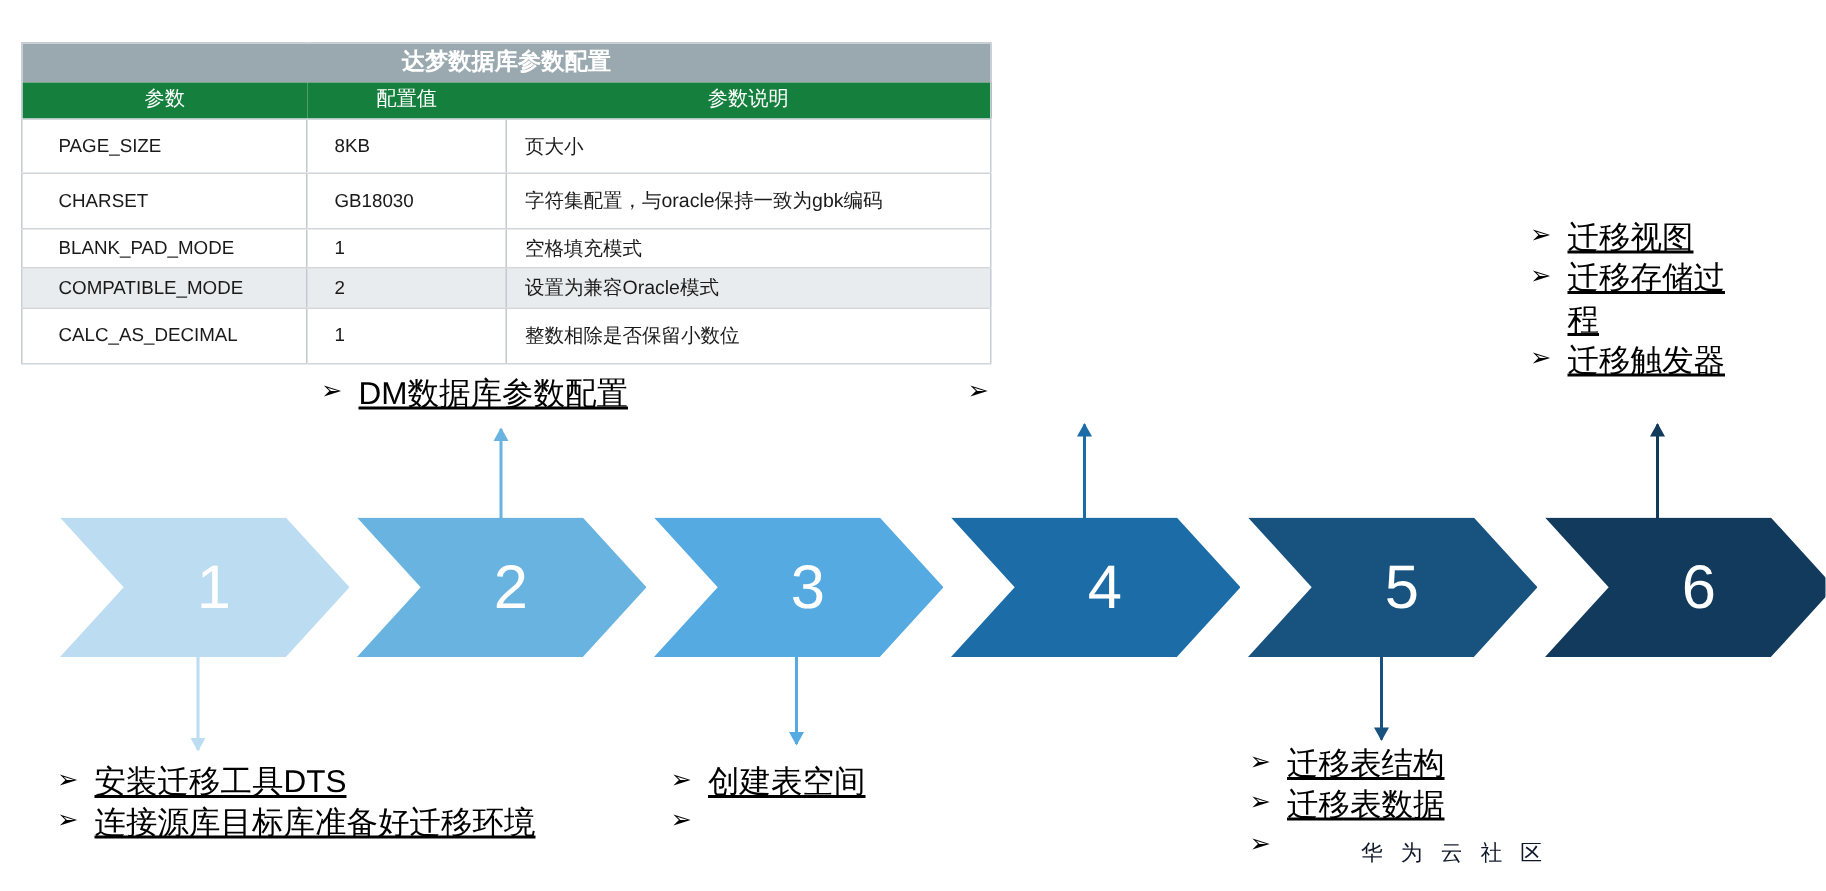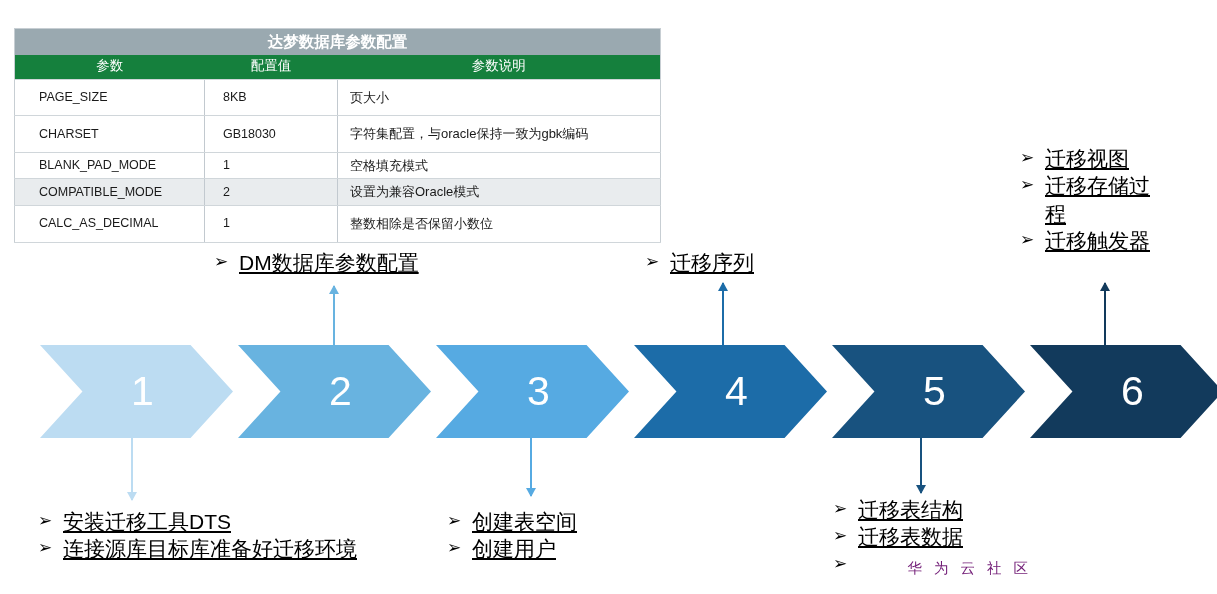--- a/index.html
+++ b/index.html
@@ -140,21 +140,21 @@
     font-family: "DejaVu Sans", sans-serif;
   }
   .blist .txt { flex: 1 1 auto; text-decoration: underline; }
 
   
   .watermark {
     position: absolute;
     right: 17px;
     bottom: 16px;
     font-size: 14.5px;
-    color: #701a75;
+    color: #0f172a;
     letter-spacing: 4px;
     white-space: nowrap;
   }
 </style>
 </head>
 <body>
 
 <div class="stage">
 
   <table class="param-table">
@@ -256,21 +256,20 @@
   <div class="blist" style="left:214px; top:249px; width:300px;">
     <div class="li">
       <span class="bullet">➢</span>
       <span class="txt">DM数据库参数配置</span>
     </div>
   </div>
 
   <div class="blist" style="left:645px; top:249px; width:220px;">
     <div class="li">
       <span class="bullet">➢</span>
-      <span class="txt">迁移序列</span>
     </div>
   </div>
 
   <div class="blist" style="left:1020px; top:145px; width:180px;">
     <div class="li">
       <span class="bullet">➢</span>
       <span class="txt">迁移视图</span>
     </div>
     <div class="li">
       <span class="bullet">➢</span>
@@ -294,21 +293,20 @@
     </div>
   </div>
 
   <div class="blist" style="left:447px; top:508px; width:230px;">
     <div class="li">
       <span class="bullet">➢</span>
       <span class="txt">创建表空间</span>
     </div>
     <div class="li">
       <span class="bullet">➢</span>
-      <span class="txt">创建用户</span>
     </div>
   </div>
 
   <div class="blist" style="left:833px; top:496px; width:220px;">
     <div class="li">
       <span class="bullet">➢</span>
       <span class="txt">迁移表结构</span>
     </div>
     <div class="li">
       <span class="bullet">➢</span>

